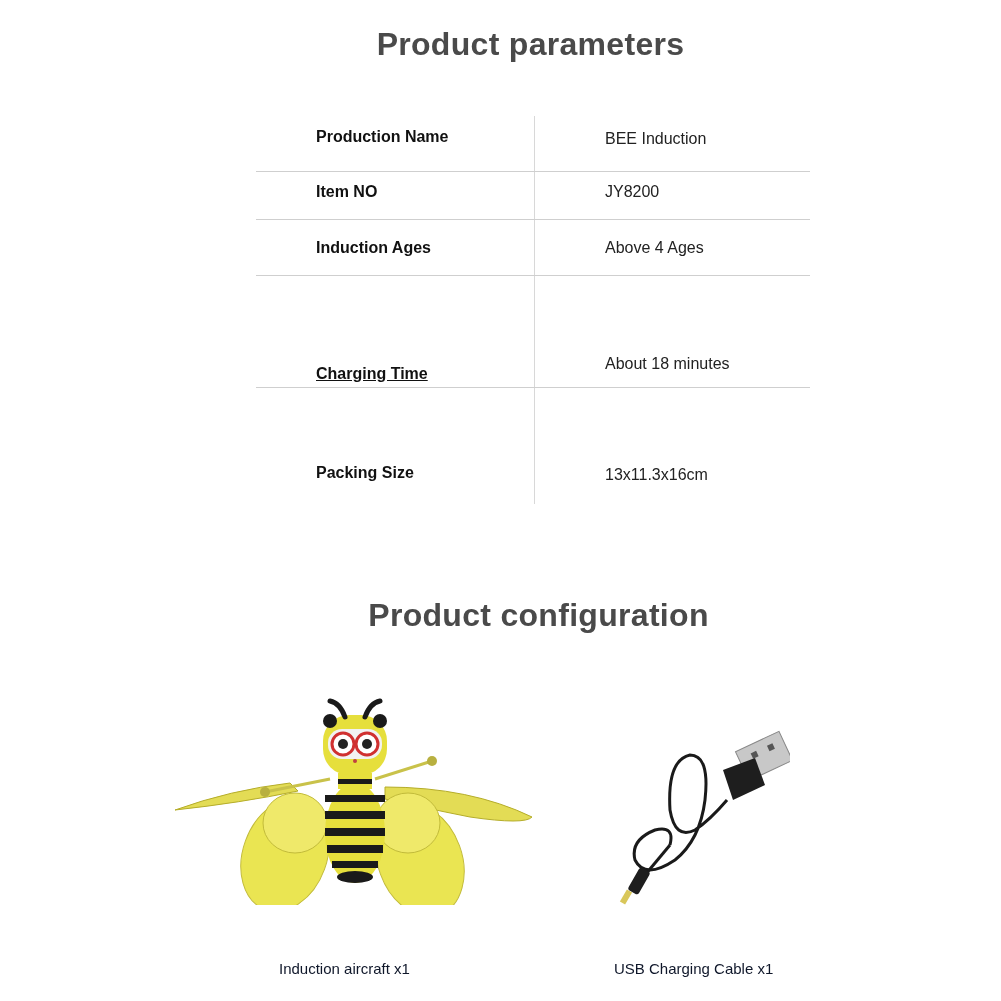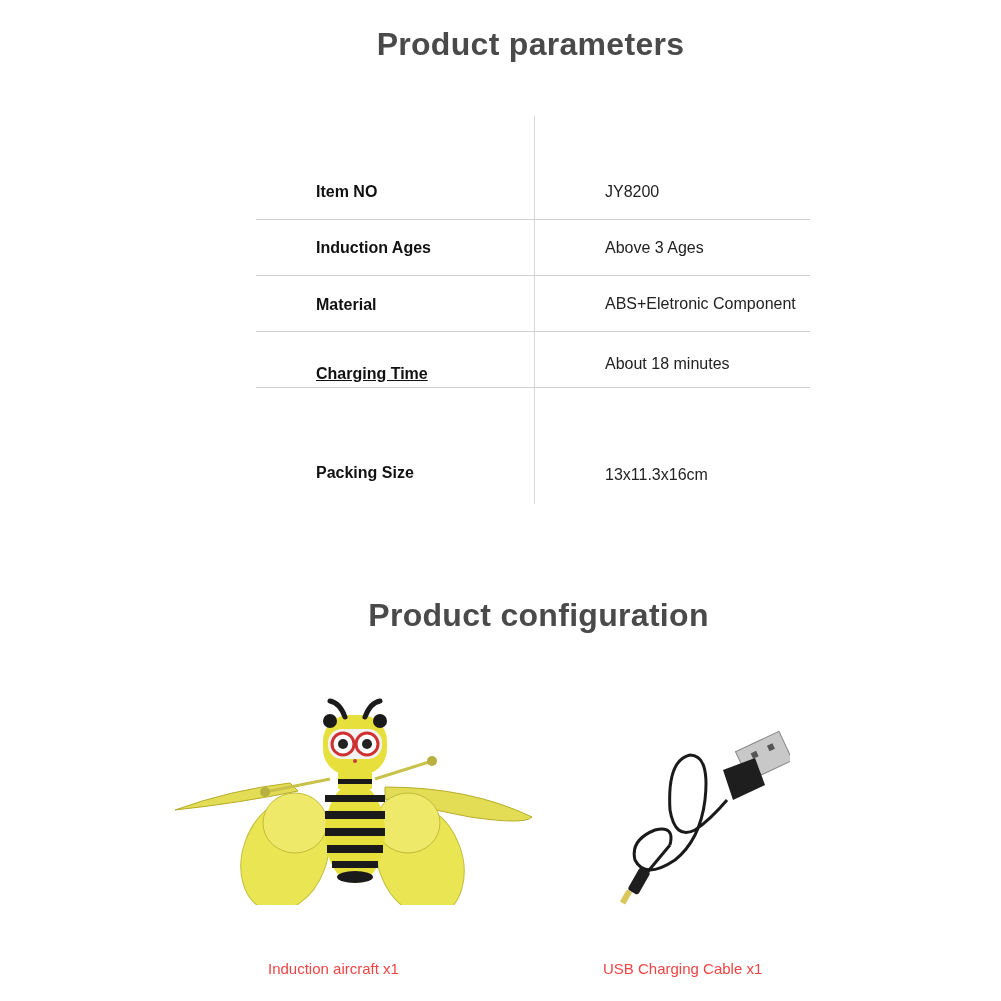--- a/index.html
+++ b/index.html
@@ -6,44 +6,44 @@
   body { width:1001px; height:1001px; position:relative; overflow:hidden; font-family:"Liberation Sans", sans-serif; }
   .title { position:absolute; left:0; width:1001px; text-align:center; font-weight:bold; color:#4a4a4a; font-size:32px; letter-spacing:0.3px; }
   #t1 { top:26px; left:30px; }
   #t2 { top:597px; left:38px; }
   .table { position:absolute; left:256px; top:116px; width:554px; height:388px; }
   .vline { position:absolute; left:278px; top:0; width:1px; height:388px; background:#d8d8d8; }
   .row { position:absolute; left:0; width:554px; height:56px; }
   .row .hr { position:absolute; left:0; bottom:0; width:554px; height:1px; background:#cfcfcf; }
   .row .k { position:absolute; left:60px; font-weight:bold; font-size:16px; color:#111; }
   .row .v { position:absolute; left:349px; font-size:16px; color:#222; white-space:nowrap; }
-  .caption { position:absolute; font-size:15px; color:#ef4444; }
+  .caption { position:absolute; font-size:15px; color:#0f172a;margin-left:11px; }
   svg { position:absolute; }
 </style>
 </head>
 <body>
 
 <div id="t1" class="title">Product parameters</div>
 
 <div class="table">
   <div class="vline"></div>
 
+  <div class="row" style="top:0;">
+    <span class="k" style="top:12px;">Production Name</span>
+    <span class="v" style="top:14px;">BEE Induction</span>
+    <div class="hr"></div>
+  </div>
   <div class="row" style="top:48px;">
     <span class="k" style="top:19px;">Item NO</span>
     <span class="v" style="top:19px;">JY8200</span>
     <div class="hr"></div>
   </div>
   <div class="row" style="top:104px;">
     <span class="k" style="top:19px;">Induction Ages</span>
-    <span class="v" style="top:19px;">Above 3 Ages</span>
-    <div class="hr"></div>
-  </div>
-  <div class="row" style="top:160px;">
-    <span class="k" style="top:20px;">Material</span>
-    <span class="v" style="top:19px;">ABS+Eletronic Component</span>
+    <span class="v" style="top:19px;">Above 4 Ages</span>
     <div class="hr"></div>
   </div>
   <div class="row" style="top:216px;">
     <span class="k" style="top:33px;text-decoration:underline;">Charging Time</span>
     <span class="v" style="top:23px;">About 18 minutes</span>
     <div class="hr"></div>
   </div>
   <div class="row" style="top:328px;">
     <span class="k" style="top:20px;text-align:right;">Packing Size</span>
     <span class="v" style="top:22px;">13x11.3x16cm</span>

